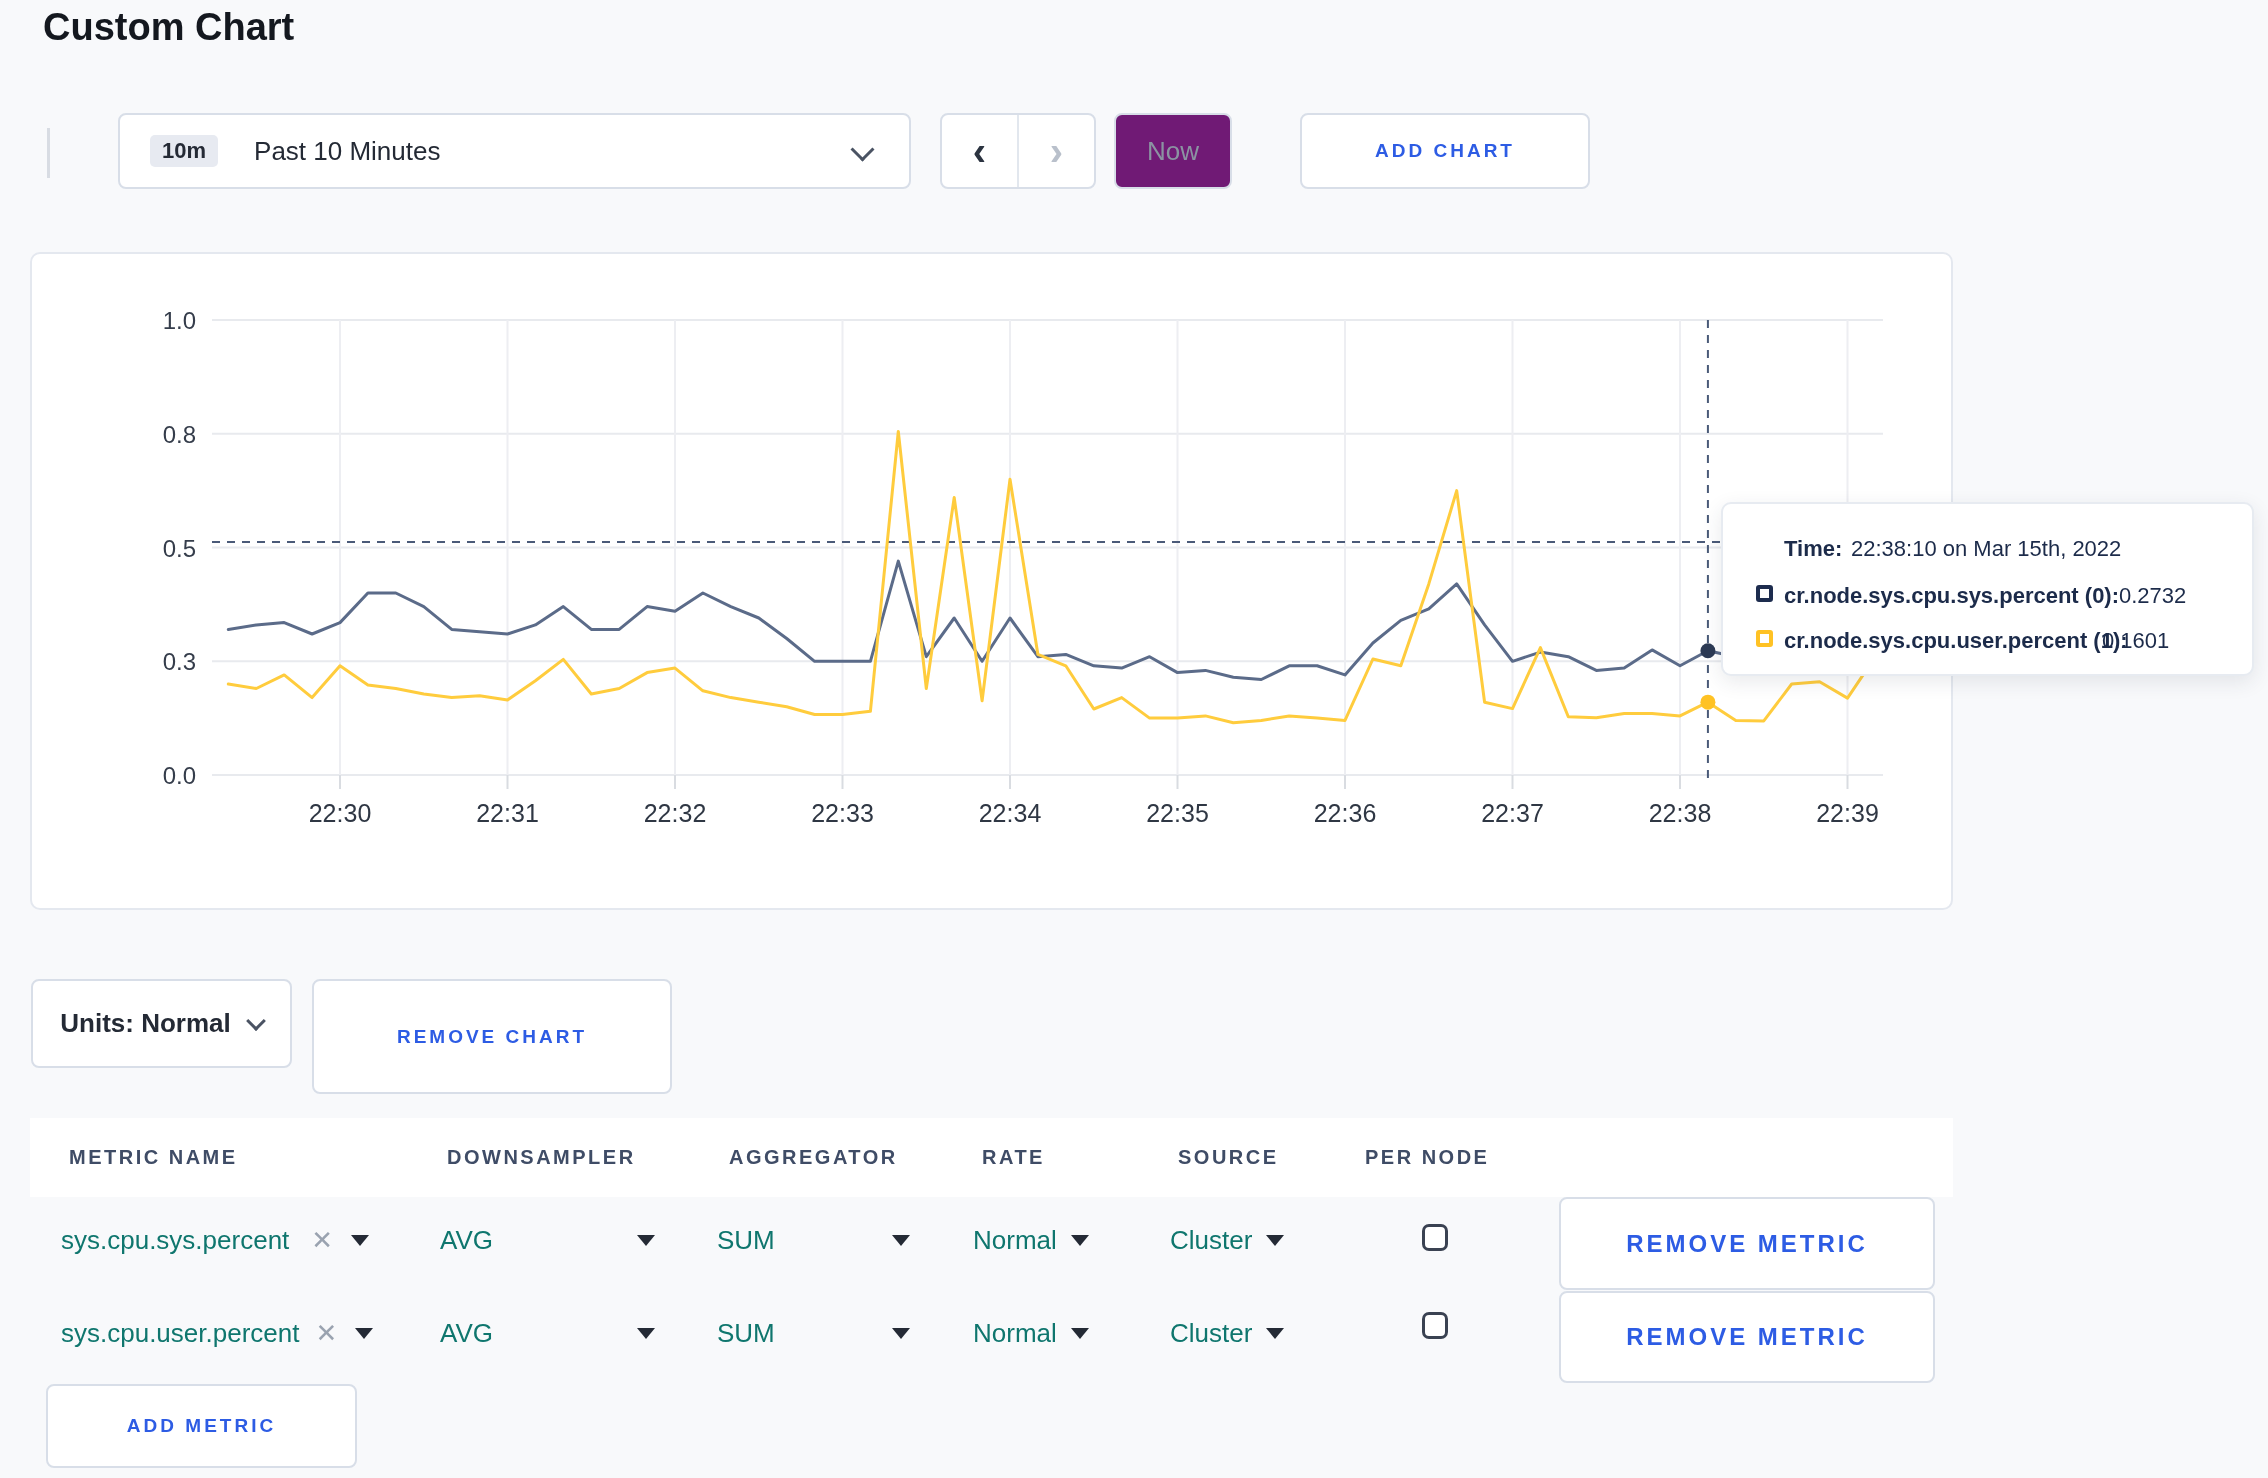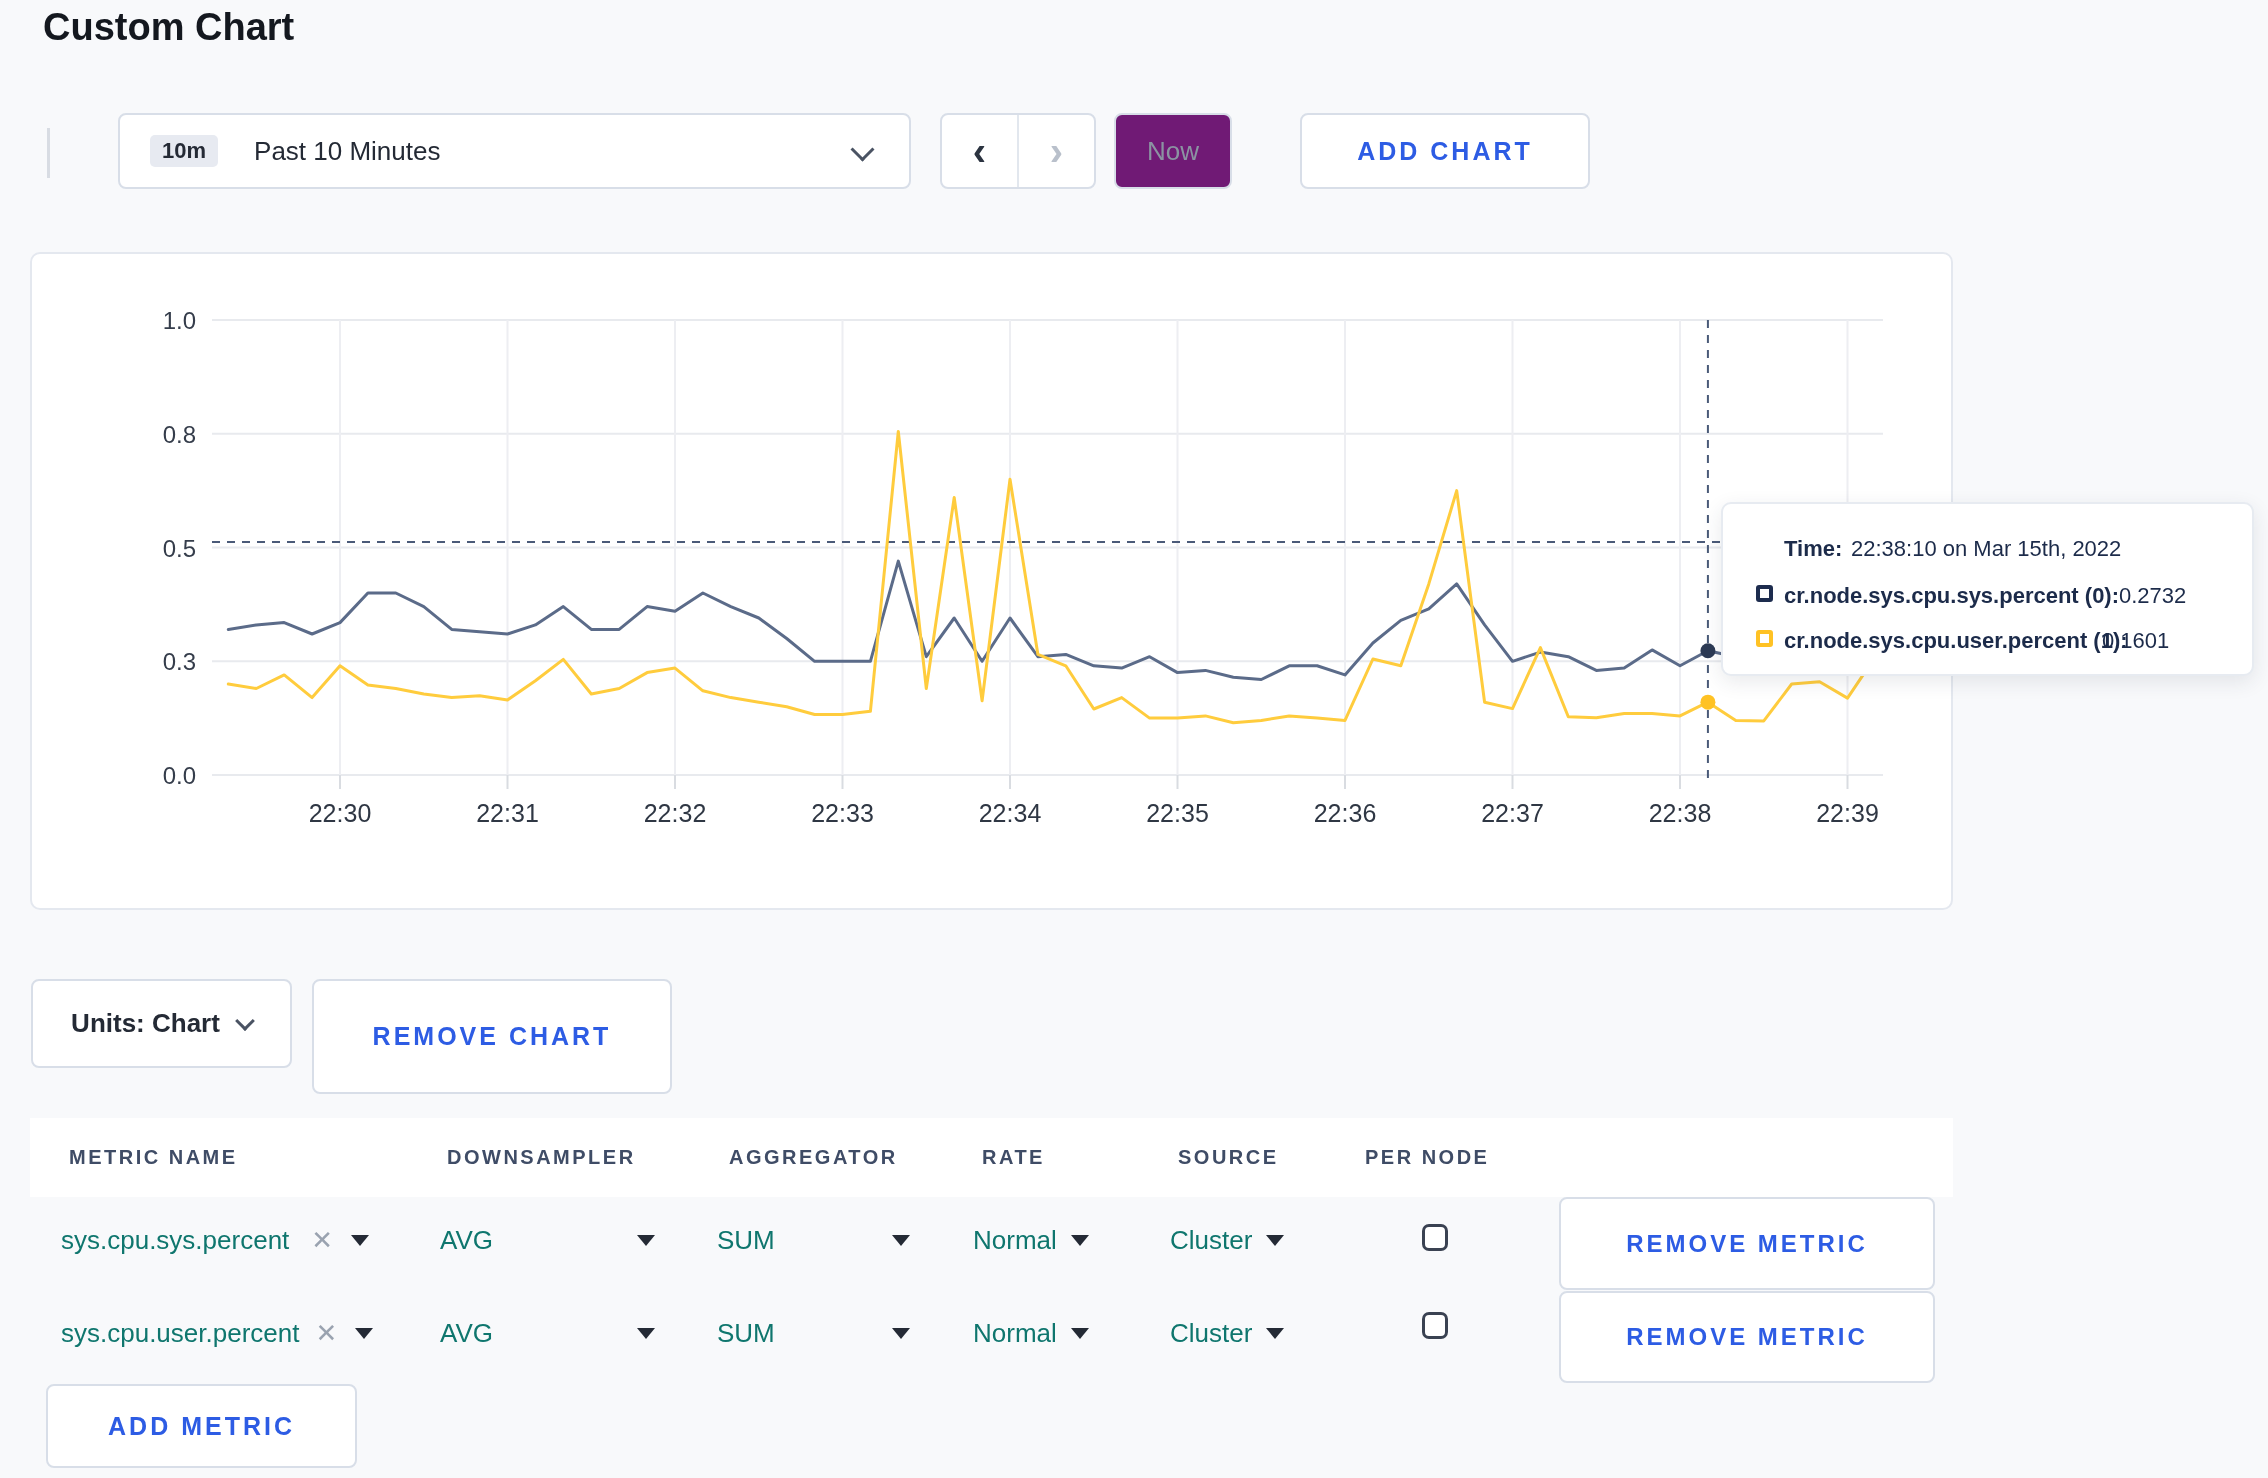--- a/index.html
+++ b/index.html
@@ -9,21 +9,21 @@
     font-family:"Liberation Sans", sans-serif;
     color:#242a35;
   }
   .abs{position:absolute;}
   .card{background:#ffffff;border:2px solid #e4e8ef;border-radius:10px;box-sizing:border-box;}
   .btn{
     background:#ffffff;border:2px solid #d8dee8;border-radius:8px;box-sizing:border-box;
     display:flex;align-items:center;justify-content:center;cursor:pointer;
   }
   .btn-blue-text{
-    color:#2d5ce4;font-weight:700;letter-spacing:3px;font-size:25px;
+    color:#2d5ce4;font-weight:700;letter-spacing:3px;font-size:19px;
   }
   .page-title{font-size:38px;font-weight:600;color:#14181f;}
   .selector-badge{
     background:#e7eaf1;border-radius:5px;font-weight:700;font-size:22px;color:#242a35;
     padding:3px 12px;
   }
   .selector-label{font-size:26px;font-weight:400;color:#242a35;}
   .chev-down{
     width:14px;height:14px;border-right:3px solid #4a5363;border-bottom:3px solid #4a5363;
     transform:rotate(45deg);display:inline-block;
@@ -143,21 +143,21 @@
   <span class="abs swatch" style="left: 33px; top: 81px; border-color: rgb(29, 44, 78);"></span>
   <span class="abs tt-text tt-bold" style="left:61px;top:79px;">cr.node.sys.cpu.sys.percent (0):</span>
   <span class="abs tt-text" style="left:396px;top:79px;">0.2732</span>
 
   <span class="abs swatch" style="left: 33px; top: 126px; border-color: rgb(255, 194, 36);"></span>
   <span class="abs tt-text tt-bold" style="left:61px;top:124px;">cr.node.sys.cpu.user.percent (1):</span>
   <span class="abs tt-text" style="left:379px;top:124px;">0.1601</span>
 </div>
 
 <div class="abs btn" style="left:31px;top:979px;width:261px;height:89px;">
-  <span style="font-size:26px;font-weight:700;">Units: Chart</span>
+  <span style="font-size:26px;font-weight:700;">Units: Normal</span>
   <span class="chev-down" style="width:11px;height:11px;margin-left:18px;margin-top:-6px;"></span>
 </div>
 
 <div class="abs btn btn-blue-text" style="left:312px;top:979px;width:360px;height:115px;">
   <span>REMOVE CHART</span>
 </div>
 
 <div class="abs" style="left:30px;top:1118px;width:1923px;height:79px;background:#ffffff;">
   <span class="abs th" style="left:39px;top:28px;">METRIC NAME</span>
   <span class="abs th" style="left:417px;top:28px;">DOWNSAMPLER</span>

